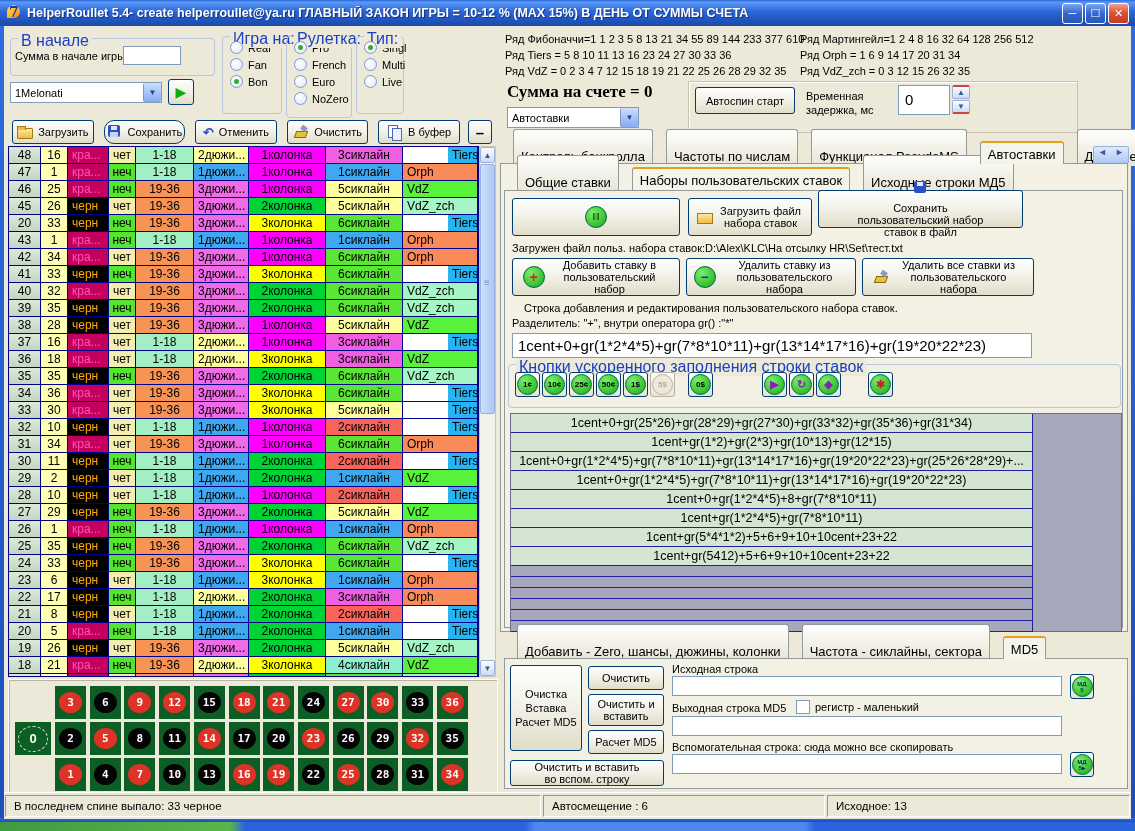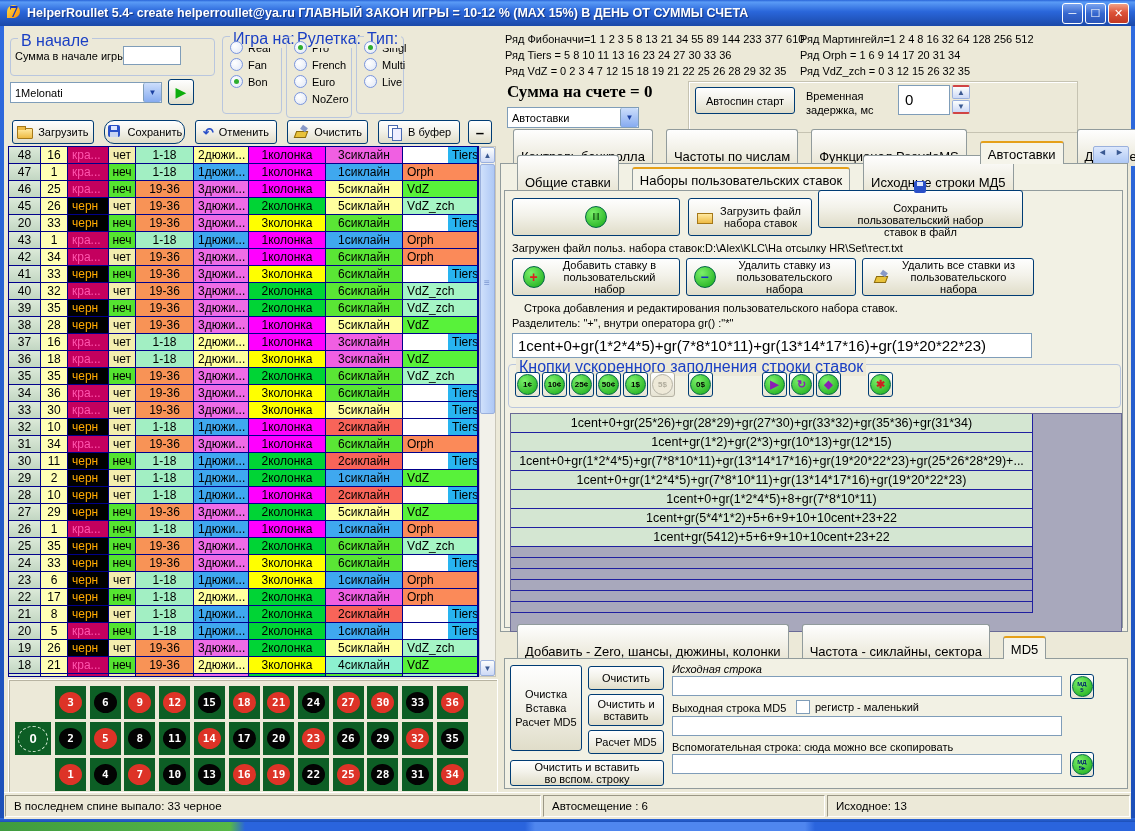--- a/index.html
+++ b/index.html
@@ -828,20 +828,21 @@
   <div class="coin" style="position:absolute;left:868px;top:372px;">
       <span class="cc ic" style="color:#c22;">✱</span>
     </div>
 
   <div class="bets" id="bets">
       <div class="brow">1cent+0+gr(25*26)+gr(28*29)+gr(27*30)+gr(33*32)+gr(35*36)+gr(31*34)</div>
       <div class="brow">1cent+gr(1*2)+gr(2*3)+gr(10*13)+gr(12*15)</div>
       <div class="brow">1cent+0+gr(1*2*4*5)+gr(7*8*10*11)+gr(13*14*17*16)+gr(19*20*22*23)+gr(25*26*28*29)+...</div>
       <div class="brow">1cent+0+gr(1*2*4*5)+gr(7*8*10*11)+gr(13*14*17*16)+gr(19*20*22*23)</div>
       <div class="brow">1cent+0+gr(1*2*4*5)+8+gr(7*8*10*11)</div>
+      <div class="brow">1cent+gr(1*2*4*5)+gr(7*8*10*11)</div>
       <div class="brow">1cent+gr(5*4*1*2)+5+6+9+10+10cent+23+22</div>
       <div class="brow">1cent+gr(5412)+5+6+9+10+10cent+23+22</div>
       <div class="brow empty"></div>
       <div class="brow empty"></div>
       <div class="brow empty"></div>
       <div class="brow empty"></div>
       <div class="brow empty"></div>
       <div class="brow empty"></div>
     </div>
 
@@ -861,21 +862,21 @@
   <div class="xpbtn" style="position:absolute;left:588px;top:694px;width:76px;height:32px;">
     <span class="two" style="width:70px;">Очистить и вставить</span>
   </div>
   <div class="xpbtn" style="position:absolute;left:588px;top:730px;width:76px;height:24px;">
     <span>Расчет MD5</span>
   </div>
   <div class="xpbtn" style="position:absolute;left:510px;top:760px;width:154px;height:26px;">
     <span style="line-height:12px;"><span>Очистить и  вставить</span><br><span>во вспом. строку</span></span>
   </div>
 
-  <div class="lbl" style="left:672px;top:663px;font-style:italic;">Исходная строка</div>
+  <div class="lbl" style="left:672px;top:663px;">Исходная строка</div>
   <div class="tbox" style="left:672px;top:676px;width:390px;height:20px;"></div>
   <div class="gbtn" style="left:1070px;top:674px;">
       <span class="cc">МД<br>5</span>
     </div>
 
   <div class="lbl" style="left:672px;top:702px;">Выходная строка MD5</div>
   <div style="position:absolute;left:796px;top:700px;display:flex;align-items:center;gap:5px;">
     <span style="width:12px;height:12px;background:#fff;border:1px solid #7f9db9;display:inline-block;"></span>
     <span>регистр  - маленький</span>
   </div>

